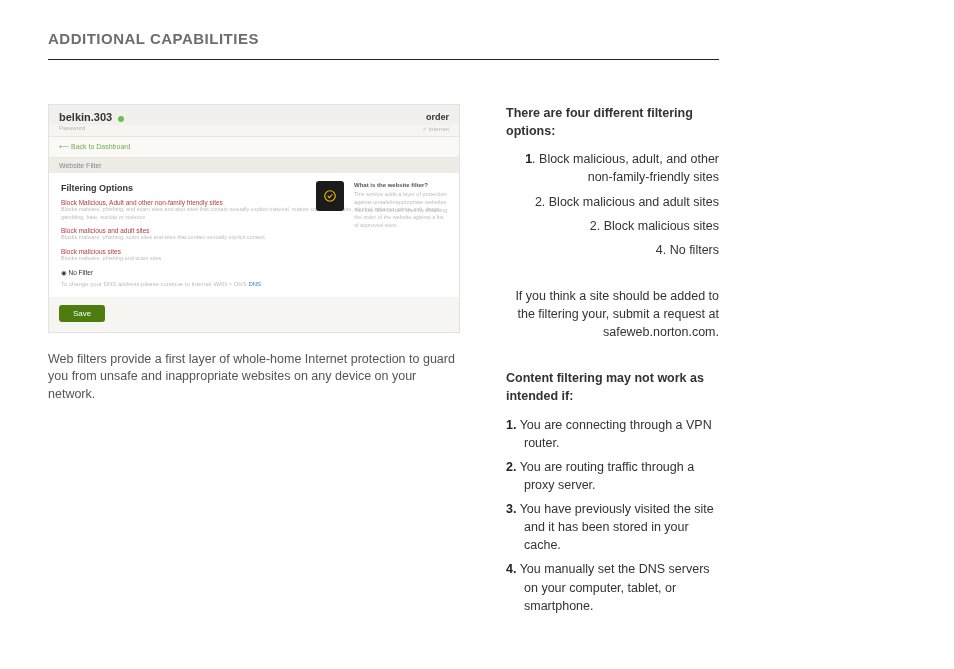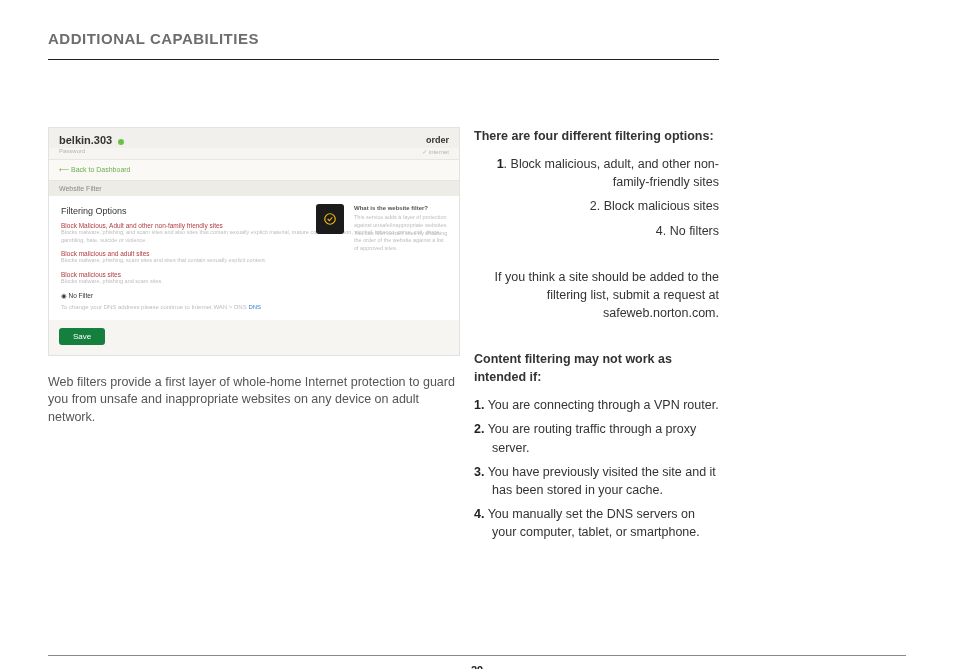--- a/index.html
+++ b/index.html
@@ -23,22 +23,22 @@
     letter-spacing: 0.5px;
     color: #6d6d6d;
   }
   .header-rule {
     border: none;
     border-top: 1px solid #222;
     margin: 12px 0 0 0;
   }
   .columns {
     display: flex;
-    gap: 16px;
-    margin-top: 67px;
+    gap: 48px;
+    margin-top: 44px;
   }
   .left {
     width: 410px;
     flex: 0 0 410px;
   }
   .right {
     flex: 1;
     font-size: 12.5px;
     line-height: 1.45;
     color: #333;
@@ -70,41 +70,41 @@
     border-radius: 50%;
     background: #6cc04a;
     margin-left: 4px;
     vertical-align: middle;
   }
   .belkin-logo { font-size: 9px; font-weight: 700; color: #333; }
   .shot-sub   { padding: 0 10px 4px 10px; color:#b5b5b5; font-size:6px; display:flex; justify-content:space-between;}
   .shot-back  { padding: 6px 10px; color:#6fae4f; font-size:7px; border-top:1px solid #e7e6e1; border-bottom:1px solid #e7e6e1; background:#faf9f6;}
   .shot-crumb { padding: 4px 10px; font-size:7px; color:#888; background:#edece7;}
   .shot-body  { background:#ffffff; padding:10px 12px 4px 12px; position:relative;}
-  .shot-h3    { font-size:9px; font-weight:400; color:#333; margin-bottom:6px;}
+  .shot-h3    { font-size:9px; font-weight:700; color:#333; margin-bottom:6px;}
   .opt        { margin: 2px 0 6px 0; }
   .opt-label  { color:#b23b3b; font-size:6.5px; }
   .opt-black  { color:#333; font-size:6.5px; }
   .opt-desc   { color:#bdbdbd; font-size:5.5px; line-height:1.4; }
   .norton-box {
     position:absolute; top:8px; right:115px;
     width:28px; height:30px; background:#1b1b1b; border-radius:3px;
     display:flex; align-items:center; justify-content:center;
   }
   .norton-box svg { width:14px; height:14px; }
   .sidebar-help {
     position:absolute; top:8px; right:10px; width:95px;
     font-size:5.5px; color:#bdbdbd; line-height:1.4;
   }
   .sidebar-help b { color:#555; font-size:6px; display:block; margin-bottom:2px;}
   .dns-note { color:#bdbdbd; font-size:6px; margin-top:4px;}
   .dns-note .lnk { color:#3a7bd5; }
   .save-btn {
     display:inline-block; margin:8px 0 10px 10px;
-    background:#15803d; color:#fff; font-size:8px;
+    background:#4d7c0f; color:#fff; font-size:8px;
     padding:4px 14px; border-radius:3px;
   }
 
   .section-heading {
     font-size: 15px;
     font-weight: 700;
     color: #333;
     margin: 20px 0 0 0;
   }
   .section-para {
@@ -183,30 +183,31 @@
             <div class="opt-desc">Blocks malware, phishing and scam sites.</div>
           </div>
           <div class="opt">
             <div class="opt-black">◉ <span>No Filter</span></div>
             <div class="dns-note"><span>To change your DNS address please continue to Internet WAN &gt; DNS</span> <span class="lnk">DNS</span></div>
           </div>
         </div>
         <div class="save-btn">Save</div>
       </div>
 
-      <div class="section-para">Web filters provide a first layer of whole-home Internet protection to guard you from unsafe and inappropriate websites on any device on adult network.</div>
+      <div class="section-para">Web filters provide a first layer of whole-home Internet protection to guard you from unsafe and inappropriate websites on any device on your network.</div>
     </div>
 
     <div class="right">
       <div class="r-heading">There are four different filtering options:</div>
       <div class="r-line"><b>1</b><span>. Block malicious, adult, and other non-family-friendly sites</span></div>
+      <div class="r-line">2. Block malicious and adult sites</div>
       <div class="r-line">2. Block malicious sites</div>
       <div class="r-line">4. No filters</div>
 
-      <div class="r-line r-gap">If you think a site should be added to the filtering list, submit a request at safeweb.norton.com.</div>
+      <div class="r-line r-gap">If you think a site should be added to the filtering your, submit a request at safeweb.norton.com.</div>
 
       <div class="r-heading r-gap">Content filtering may not work as intended if:</div>
       <div class="r-list"><b>1.</b><span> You are connecting through a VPN router.</span></div>
       <div class="r-list"><b>2.</b><span> You are routing traffic through a proxy server.</span></div>
       <div class="r-list"><b>3.</b><span> You have previously visited the site and it has been stored in your cache.</span></div>
       <div class="r-list"><b>4.</b><span> You manually set the DNS servers on your computer, tablet, or smartphone.</span></div>
     </div>
   </div>
 </div>
 

